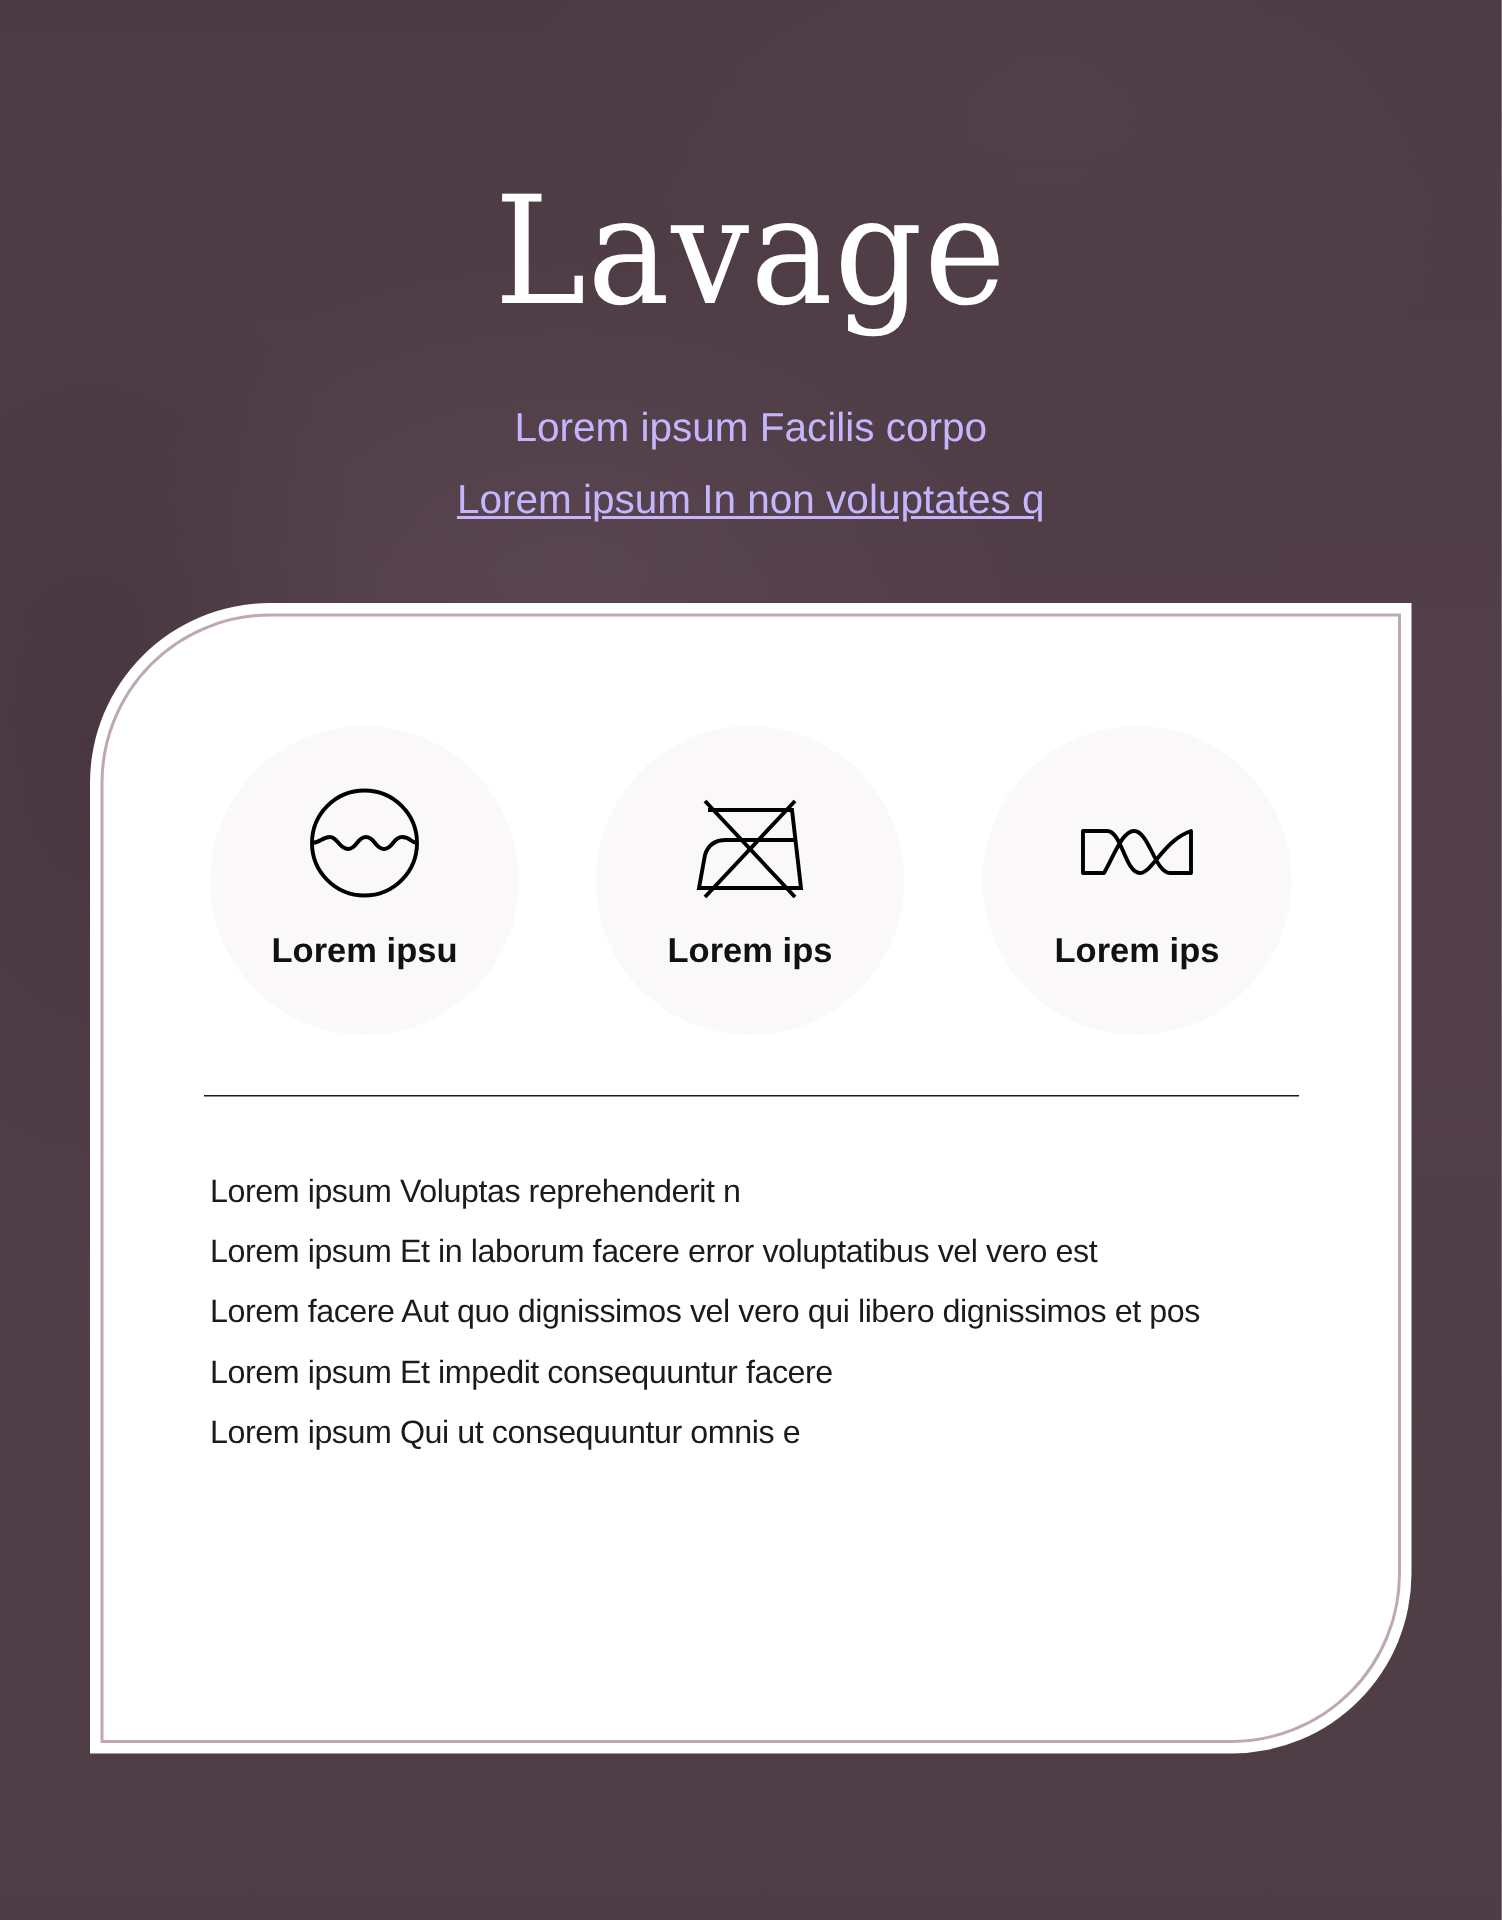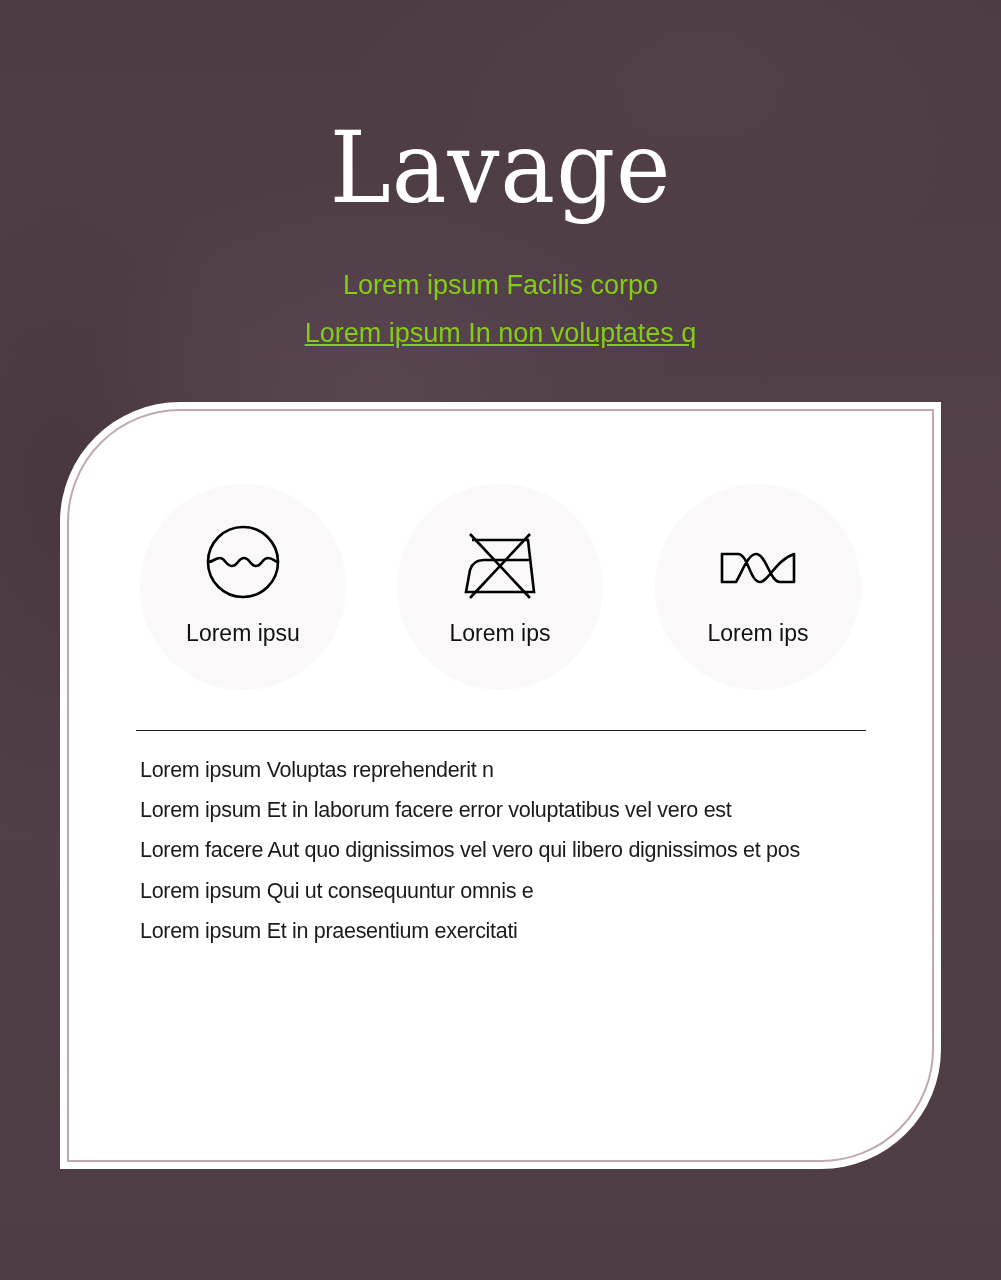--- a/index.html
+++ b/index.html
@@ -14,51 +14,52 @@
     font-family: "Liberation Sans", "DejaVu Sans", sans-serif;
   }
   .title {
     position: absolute; left: 0; width: 1001px; top: 98px; text-align: center;
     font-family: "DejaVu Serif", "Liberation Serif", serif;
     font-size: 100px; line-height: 140px; color: #ffffff; letter-spacing: 1px;
     transform: scaleX(0.92); transform-origin: center;
   }
   .subtitle {
     position: absolute; left: 0; width: 1001px; text-align: center;
-    color: #84cc16; font-size: 27px; line-height: 44px; font-weight: 300;
+    color: #c4b5fd; font-size: 27px; line-height: 44px; font-weight: 300;
   }
   .sub1 { top: 263px; }
   .sub2 { top: 311px; text-decoration: underline; }
   .card {
     position: absolute; left: 60px; top: 402px; width: 881px; height: 767px;
     background: #ffffff;
     border-radius: 120px 0 120px 0;
   }
   .card-inner {
     position: absolute; left: 7px; top: 7px; right: 7px; bottom: 7px;
     border: 2px solid #bfa8b4;
     border-radius: 113px 0 113px 0;
     box-sizing: border-box;
   }
   .care {
     position: absolute; top: 484px; width: 206px; height: 206px; border-radius: 50%;
     background: radial-gradient(circle, #faf8f8 60%, #fbf9fa 85%, rgba(255,255,255,0) 100%);
+    font-weight: bold;
   }
   .care svg { position: absolute; left: 50%; transform: translateX(-50%); top: 40px; }
   .care-label {
     position: absolute; left: 0; right: 0; top: 134px; text-align: center;
     font-size: 23px; color: #111111; line-height: 30px;
   }
   .c1 { left: 140px; }
   .c2 { left: 397px; }
   .c3 { left: 655px; }
   .divider {
     position: absolute; left: 136px; top: 730px; width: 730px; height: 1px; background: #1a1a1a;
   }
-  .list { position: absolute; left: 140px; top: 750px; margin: 0; padding: 0; list-style: none; }
+  .list { position: absolute; left: 140px; top: 774px; margin: 0; padding: 0; list-style: none; }
   .list li {
     font-size: 21.5px; line-height: 40.2px; color: #1b1b1b; white-space: nowrap;
     letter-spacing: -0.3px;
   }
 </style>
 </head>
 <body>
 
 <div class="title">Lavage</div>
 <div class="subtitle sub1">Lorem ipsum Facilis corpo</div>
@@ -91,15 +92,15 @@
   </svg>
   <div class="care-label">Lorem ips</div>
 </div>
 
 <div class="divider"></div>
 
 <ul class="list">
   <li>Lorem ipsum Voluptas reprehenderit n</li>
   <li>Lorem ipsum Et in laborum facere error voluptatibus vel vero est</li>
   <li>Lorem facere Aut quo dignissimos vel vero qui libero dignissimos et pos</li>
+  <li>Lorem ipsum Et impedit consequuntur facere</li>
   <li>Lorem ipsum Qui ut consequuntur omnis e</li>
-  <li>Lorem ipsum Et in praesentium exercitati</li>
 </ul>
 
 </body></html>

